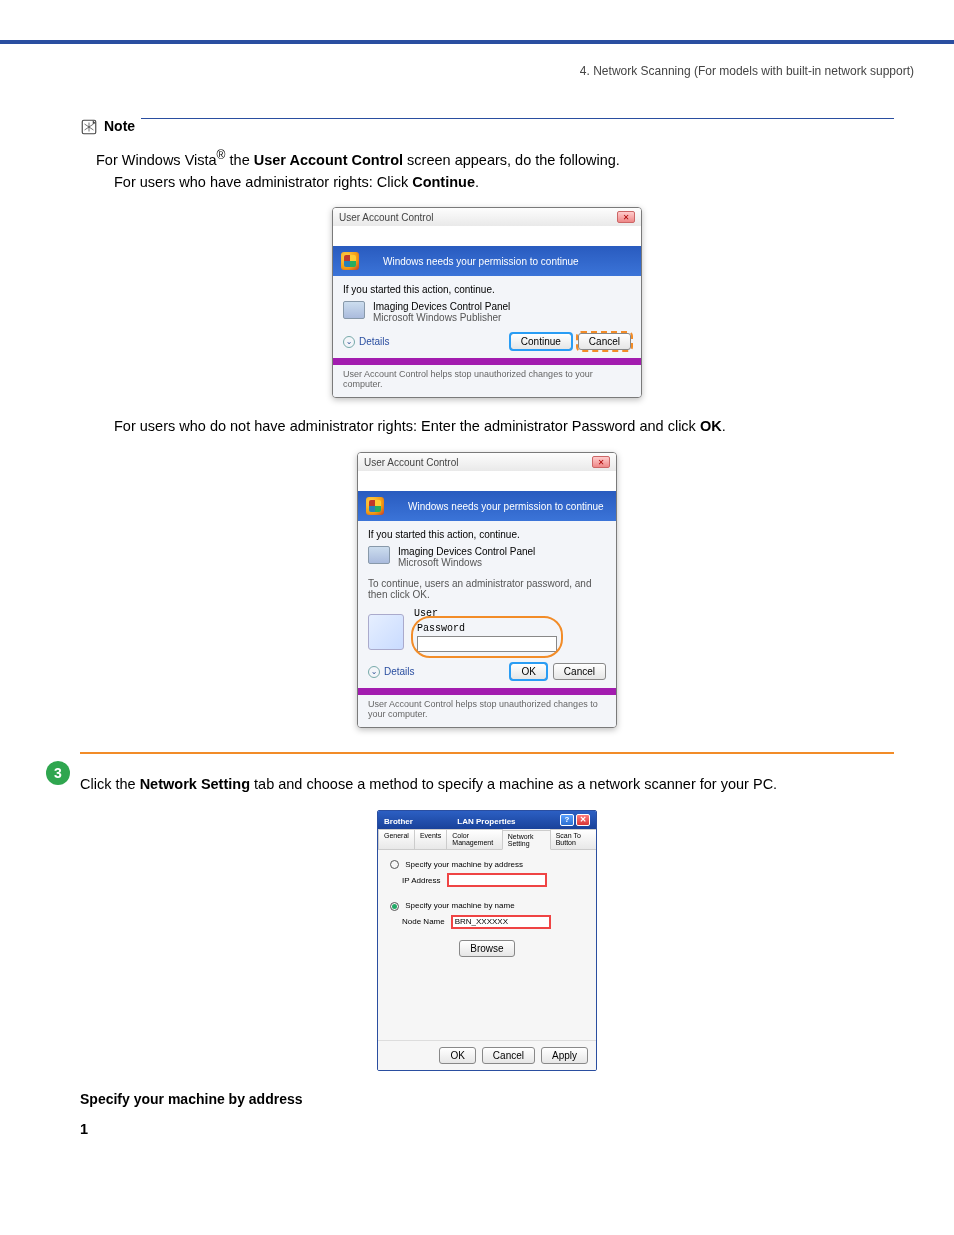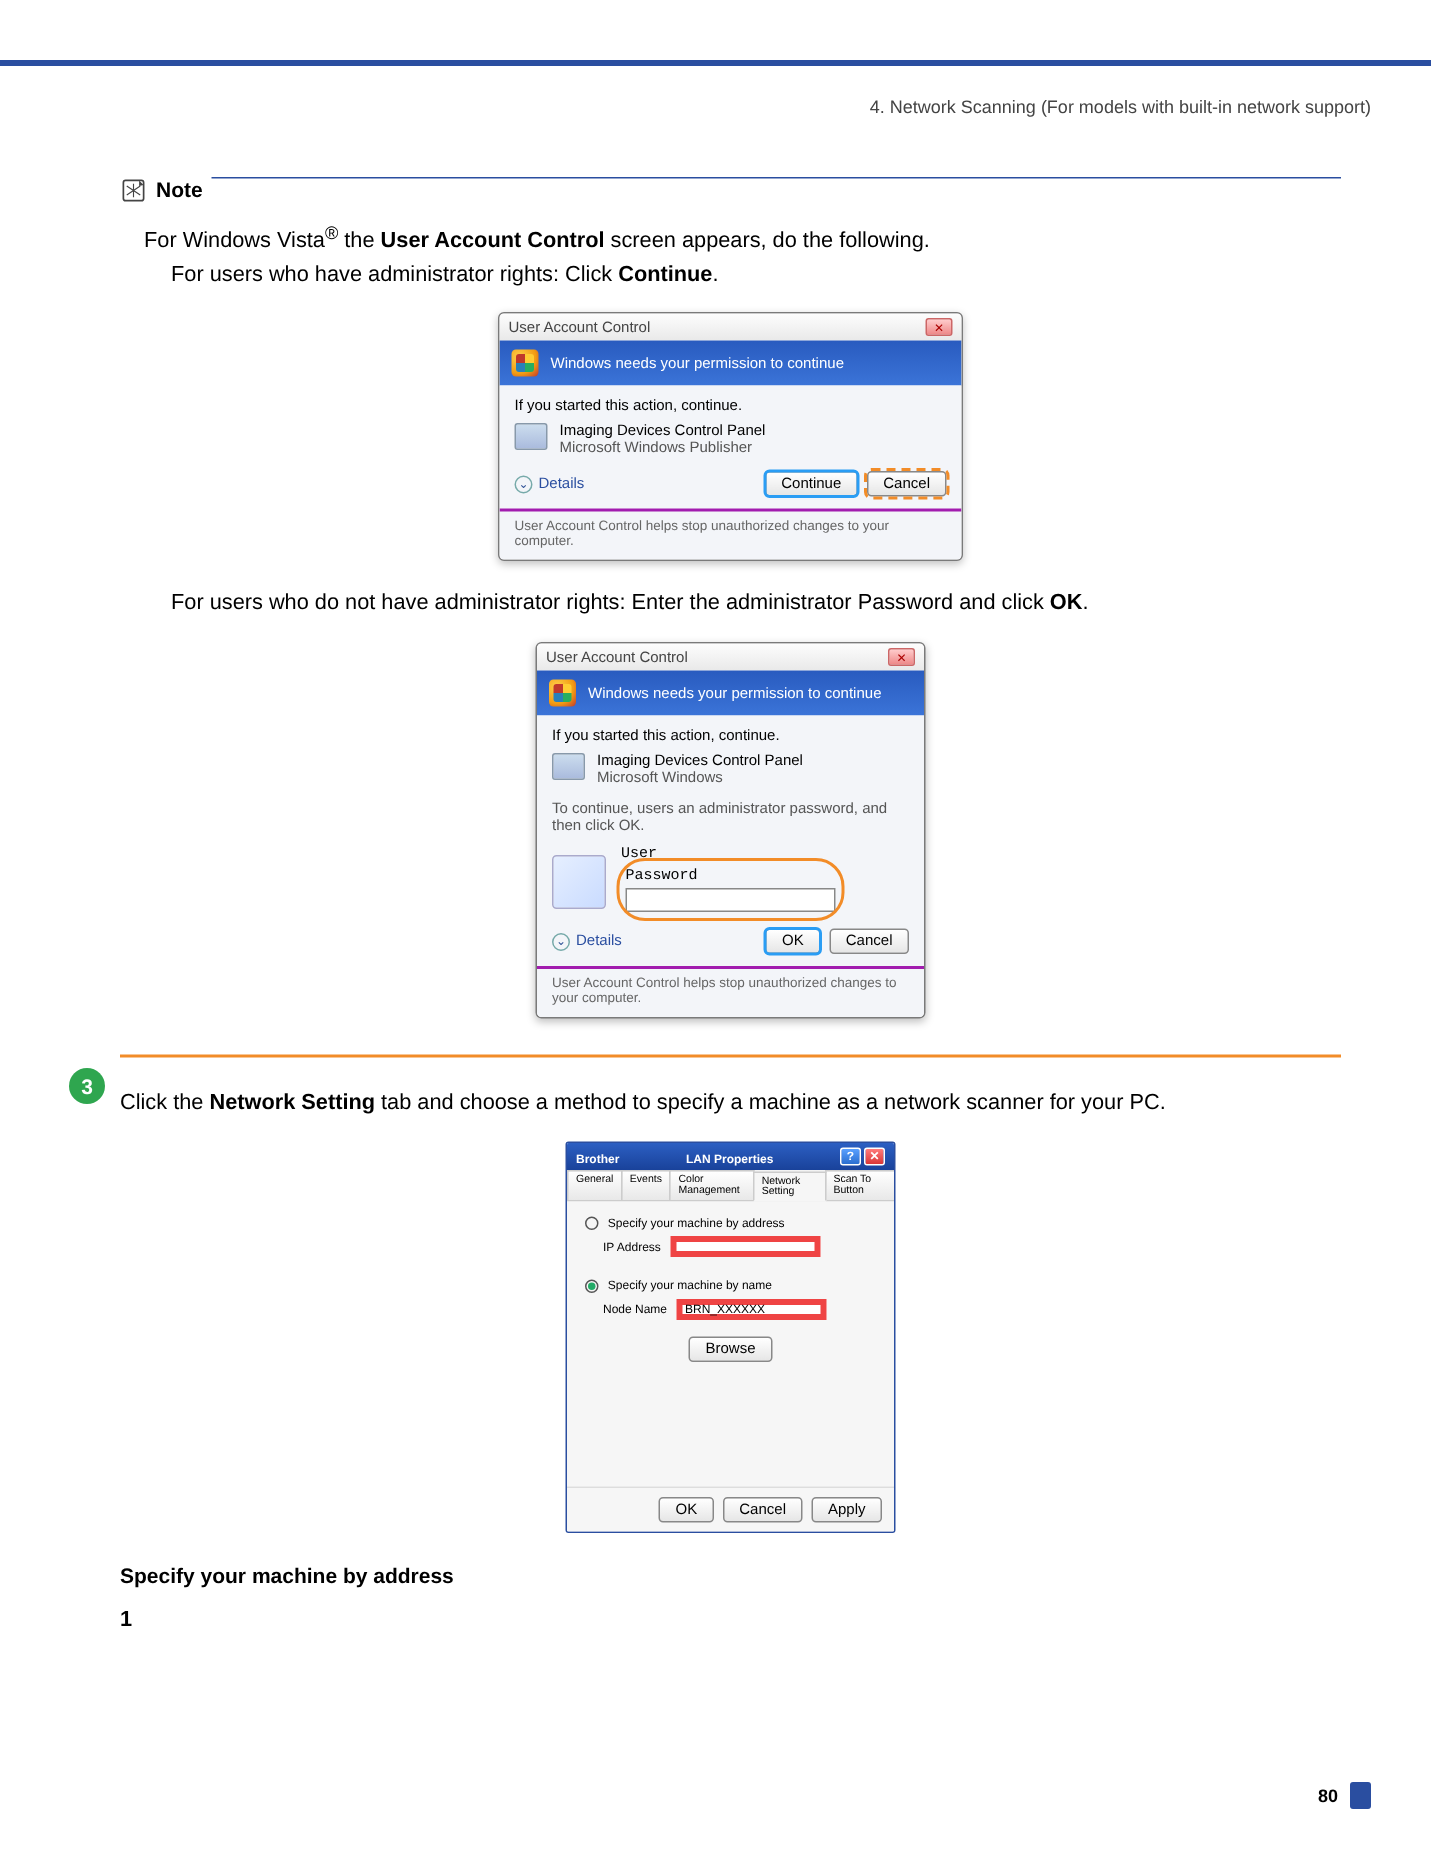--- a/index.html
+++ b/index.html
@@ -11,36 +11,36 @@
   .note-header .label { font-weight: bold; font-size: 14px; }
   .note-line { flex: 1; border-top: 1px solid #2a4ea0; }
   .note-body { font-size: 14.5px; line-height: 1.5; }
   .note-body .indent1 { padding-left: 16px; }
   .dlg-wrap { display: flex; justify-content: center; margin: 14px 0 18px; }
   .dlg { border: 1px solid #7a7a7a; background: #fff; font-size: 10px; border-radius: 4px; overflow: hidden; box-shadow: 0 2px 6px rgba(0,0,0,.25); }
   .dlg.wide { width: 310px; }
   .dlg.narrow { width: 260px; }
   .dlg-title { background: linear-gradient(#fdfdfd,#e9e9e9); padding: 3px 6px; font-size: 10px; color: #444; display:flex; justify-content:space-between; align-items:center; }
   .dlg-close { width:18px; height:12px; border:1px solid #c66; border-radius:2px; background:linear-gradient(#fcc,#e88); color:#a00; font-size:8px; display:flex; align-items:center; justify-content:center; }
-  .dlg-banner { background: linear-gradient(#295bbf,#3b74d8); color: #fff; padding: 6px 8px; display: flex; align-items: center; gap: 8px; }
+  .dlg-banner { background: linear-gradient(#295bbf,#3b74d8); color: #fff; padding: 6px 8px; display: flex; align-items: center; gap: 24px; margin-top: 20px; }
   .shield { width: 18px; height: 18px; background: radial-gradient(circle at 30% 30%, #ffd24d, #f39c12 60%, #c0392b); border-radius: 3px; position:relative; }
   .shield::after { content:""; position:absolute; inset:3px; background:conic-gradient(#fc3 0 25%, #27ae60 0 50%, #2980b9 0 75%, #c0392b 0); border-radius:2px; }
   .dlg-body { background: #f3f5f9; padding: 8px 10px; }
   .dlg-msg { font-size: 10px; margin-bottom: 6px; }
   .action { display: flex; gap: 8px; align-items: flex-start; margin: 6px 0 10px; }
   .small-icon { width: 22px; height: 18px; background: linear-gradient(#cde,#abd); border:1px solid #89a; border-radius:2px; flex:0 0 auto; }
   .dlg-sub { color:#555; }
   .btn-row { display: flex; justify-content: space-between; align-items: center; }
   .details { display: flex; align-items: center; gap: 4px; color: #2a4ea0; font-size: 10px; }
   .chev { width:12px; height:12px; border:1px solid #7aa; border-radius:50%; display:flex; align-items:center; justify-content:center; color:#359; font-size:8px; }
   .btns { display: flex; gap: 6px; }
   .win-btn { padding: 2px 10px; border:1px solid #888; border-radius:3px; background:linear-gradient(#fff,#e6e6e6); font-size:10px; }
   .highlight-blue { outline:2px solid #2a9df4; outline-offset:-1px; }
   .highlight-orange { outline:2px dashed #f28c28; outline-offset:0px; }
-  .footer-msg { font-size: 9px; color:#666; padding: 4px 10px 8px; border-top:2px solid #a21caf; background:#f3f5f9; }
+  .footer-msg { font-size: 9px; color:#666; padding: 4px 10px 8px; border-top:7px solid #a21caf; background:#f3f5f9; }
   .user-block { display:flex; gap:10px; align-items:center; margin: 8px 0; }
   .avatar { width:36px; height:36px; border:1px solid #aac; background:linear-gradient(135deg,#e6efff,#c9dbff); border-radius:3px; }
   .user-fields { flex:1; }
   .user-fields .lbl { font-size:10px;font-family:Liberation Mono, monospace; }
   .user-fields .pw-box { border:1px solid #888; background:#fff; height:16px; width:140px; margin-top:2px; }
   .pw-highlight { outline:2px solid #f28c28; outline-offset:1px; border-radius:16px; padding:3px; display:inline-block; }
   .step-sep { border-top:2px solid #f28c28; margin: 24px 0 20px; position:relative; }
   .step-bullet { position:absolute; left:-34px; top:-13px; width:24px; height:24px; border-radius:50%; background:#2fa64f; color:#fff; font-size:14px; display:flex; align-items:center; justify-content:center; font-weight:bold; }
   .step-text { font-size:14.5px; line-height:1.5; position:relative; padding-left:0; }
   .step-row { position:relative; margin-left:0; }
@@ -49,21 +49,21 @@
   .title-ctrls { display:flex; gap:2px; }
   .title-ctrls .tc { width:14px; height:12px; border:1px solid #fff; border-radius:2px; background:linear-gradient(#5aa0ff,#2a6ed0); color:#fff; font-size:8px; display:flex; align-items:center; justify-content:center; }
   .title-ctrls .tc.red { background:linear-gradient(#ff7b7b,#d93636); border-color:#fff; }
   .tabs { background:#f2f2f2; display:flex; border-bottom:1px solid #ccc; }
   .tab { padding:2px 5px; font-size:7px; border:1px solid #ccc; border-bottom:none; background:linear-gradient(#fff,#e8e8e8); margin-right:-1px; }
   .tab.active { background:#f6f6f6; border-bottom:1px solid #f6f6f6; position:relative; top:1px; }
   .prop-body { background:#f6f6f6; padding:10px 12px 6px; min-height:190px; }
   .radio { width:9px; height:9px; border:1px solid #555; border-radius:50%; display:inline-flex; align-items:center; justify-content:center; margin-right:4px; vertical-align:middle; }
   .radio.sel::after { content:""; width:5px; height:5px; border-radius:50%; background:#2a6; display:block; }
   .field-row { margin:4px 0 14px 12px; display:flex; align-items:center; gap:6px; }
-  .tbox { border:4px solid #ef4444; background:#fff; height:14px; width:100px; padding:0 2px; display:flex; align-items:center; font-size:8px; }
+  .tbox { border:2px solid #ef4444; background:#fff; height:14px; width:100px; padding:0 2px; display:flex; align-items:center; font-size:8px; }
   .browse-row { text-align:center; margin-top:6px; }
   .prop-btns { display:flex; justify-content:flex-end; gap:6px; padding:6px 8px; background:#f6f6f6; border-top:1px solid #ddd; }
   .h3 { font-weight:bold; font-size:14px; margin: 20px 0 14px; }
   .num-para { display:flex; gap:26px; font-size:14.5px; }
   .num-para .num { font-weight:bold; }
   .page-num { text-align:right; padding-right:40px; margin-top:100px; font-size:12px; font-weight:bold; display:flex; justify-content:flex-end; align-items:center; gap:8px; }
   .page-tab { width:14px; height:18px; background:#2a4ea0; border-radius:2px; }
   .indent2 { padding-left:34px; }
 </style>
 </head>

